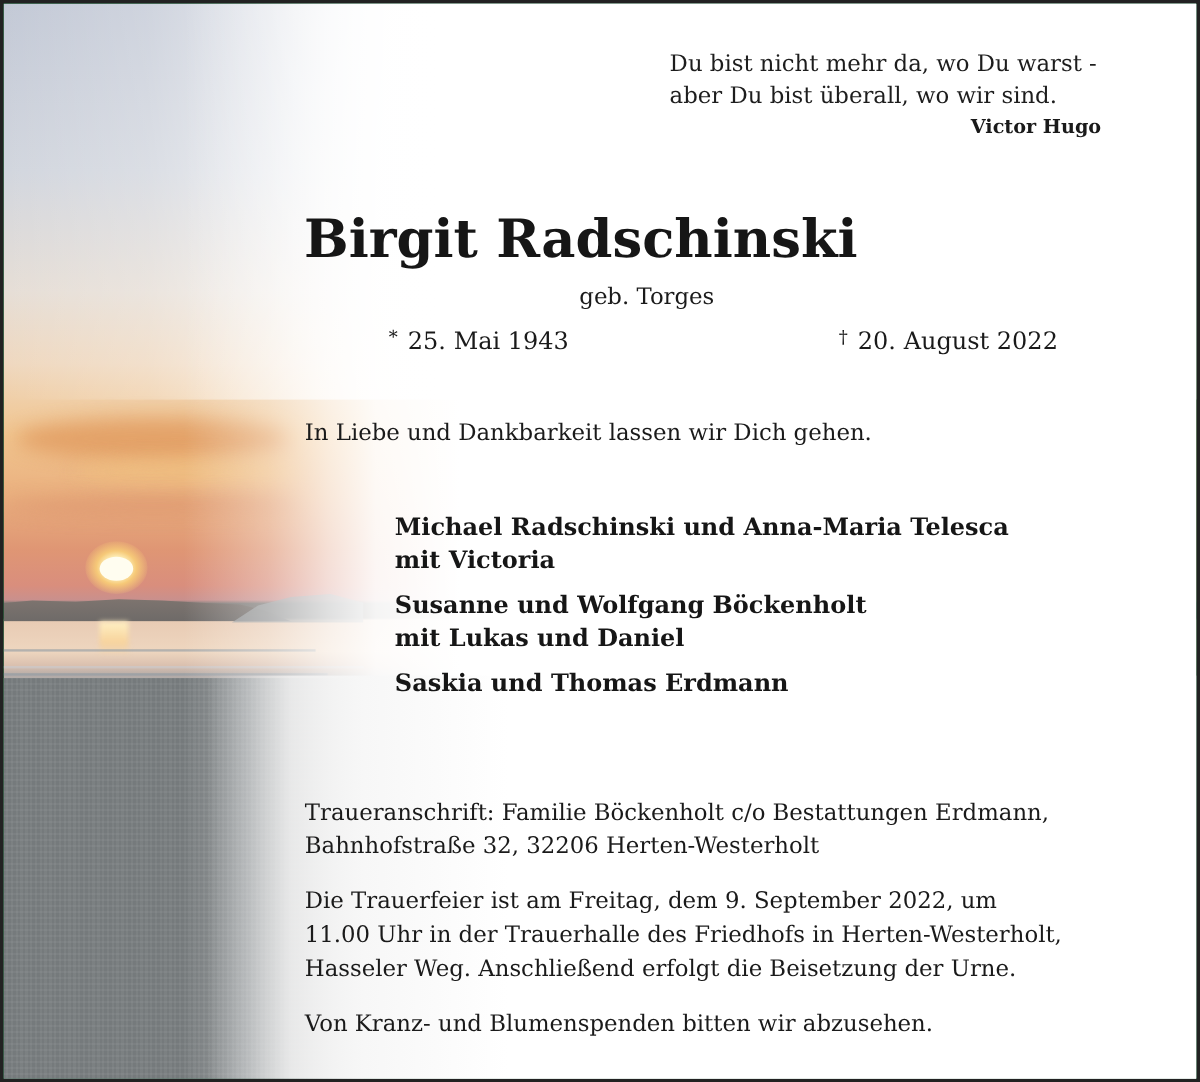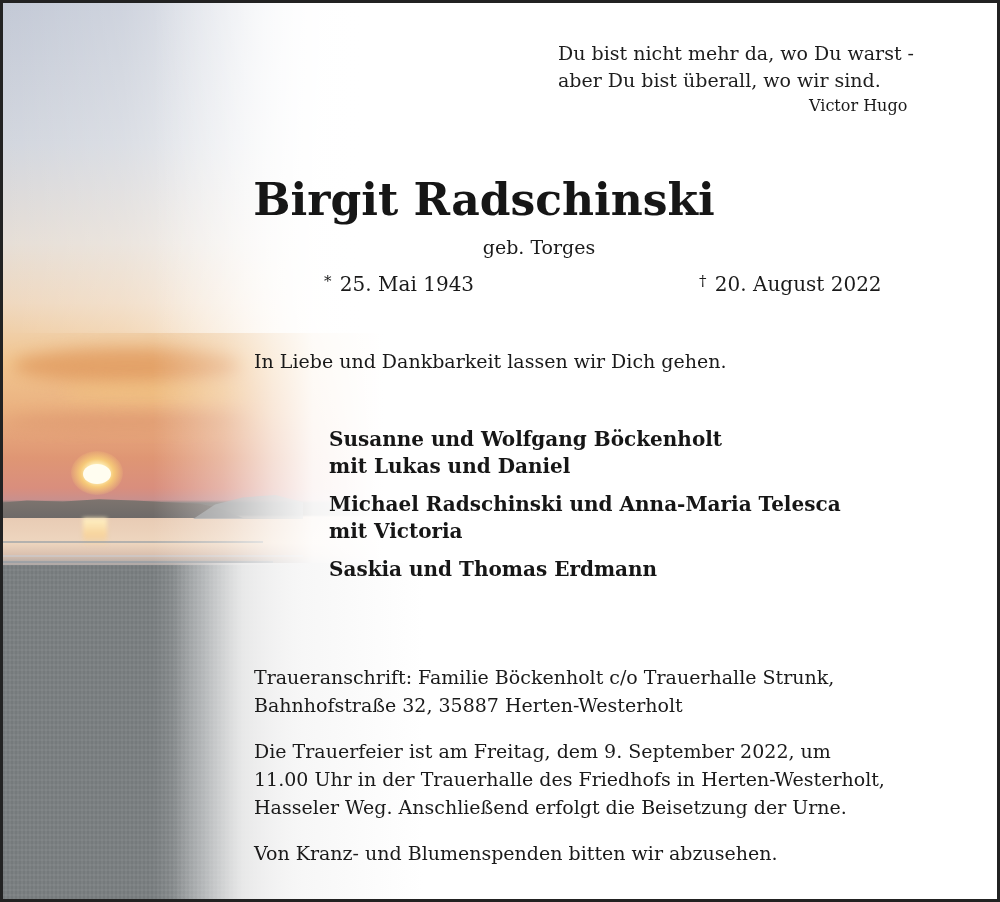--- a/index.html
+++ b/index.html
@@ -150,21 +150,21 @@
 
     
     .txt { position: absolute; white-space: nowrap; }
     .quote {
       left: 555px; top: 37px;
       font-size: 19px; line-height: 27px;
       color: #1d1d1d;
     }
     .quote-author {
       left: 806px; top: 93px;
-      font-size: 16px; line-height: 20px;
+      font-size: 16px; line-height: 20px; font-weight: bold;
     }
     .name {
       left: 0; width: 842px; top: 170px;
       text-align: center;
       padding-left: 120px;
       box-sizing: border-box;
       font-size: 44px; line-height: 54px;
       font-weight: bold;
       color: #161616;
     }
@@ -242,36 +242,36 @@
   </div>
   <div class="txt died">
     <span class="symbol">†</span>
     <span>20. August 2022</span>
   </div>
 
   <div class="txt intro">In Liebe und Dankbarkeit lassen wir Dich gehen.</div>
 
   <div class="txt family">
     <div class="group">
+      <div>Michael Radschinski und Anna-Maria Telesca</div>
+      <div>mit Victoria</div>
+    </div>
+    <div class="group">
       <div>Susanne und Wolfgang Böckenholt</div>
       <div>mit Lukas und Daniel</div>
     </div>
     <div class="group">
-      <div>Michael Radschinski und Anna-Maria Telesca</div>
-      <div>mit Victoria</div>
-    </div>
-    <div class="group">
       <div>Saskia und Thomas Erdmann</div>
     </div>
   </div>
 
   <div class="txt details">
     <div class="para">
-      <div>Traueranschrift: Familie Böckenholt c/o Trauerhalle Strunk,</div>
-      <div>Bahnhofstraße 32, 35887 Herten-Westerholt</div>
+      <div>Traueranschrift: Familie Böckenholt c/o Bestattungen Erdmann,</div>
+      <div>Bahnhofstraße 32, 32206 Herten-Westerholt</div>
     </div>
     <div class="para">
       <div>Die Trauerfeier ist am Freitag, dem 9. September 2022, um</div>
       <div>11.00 Uhr in der Trauerhalle des Friedhofs in Herten-Westerholt,</div>
       <div>Hasseler Weg. Anschließend erfolgt die Beisetzung der Urne.</div>
     </div>
     <div class="para">
       <div>Von Kranz- und Blumenspenden bitten wir abzusehen.</div>
     </div>
   </div>

